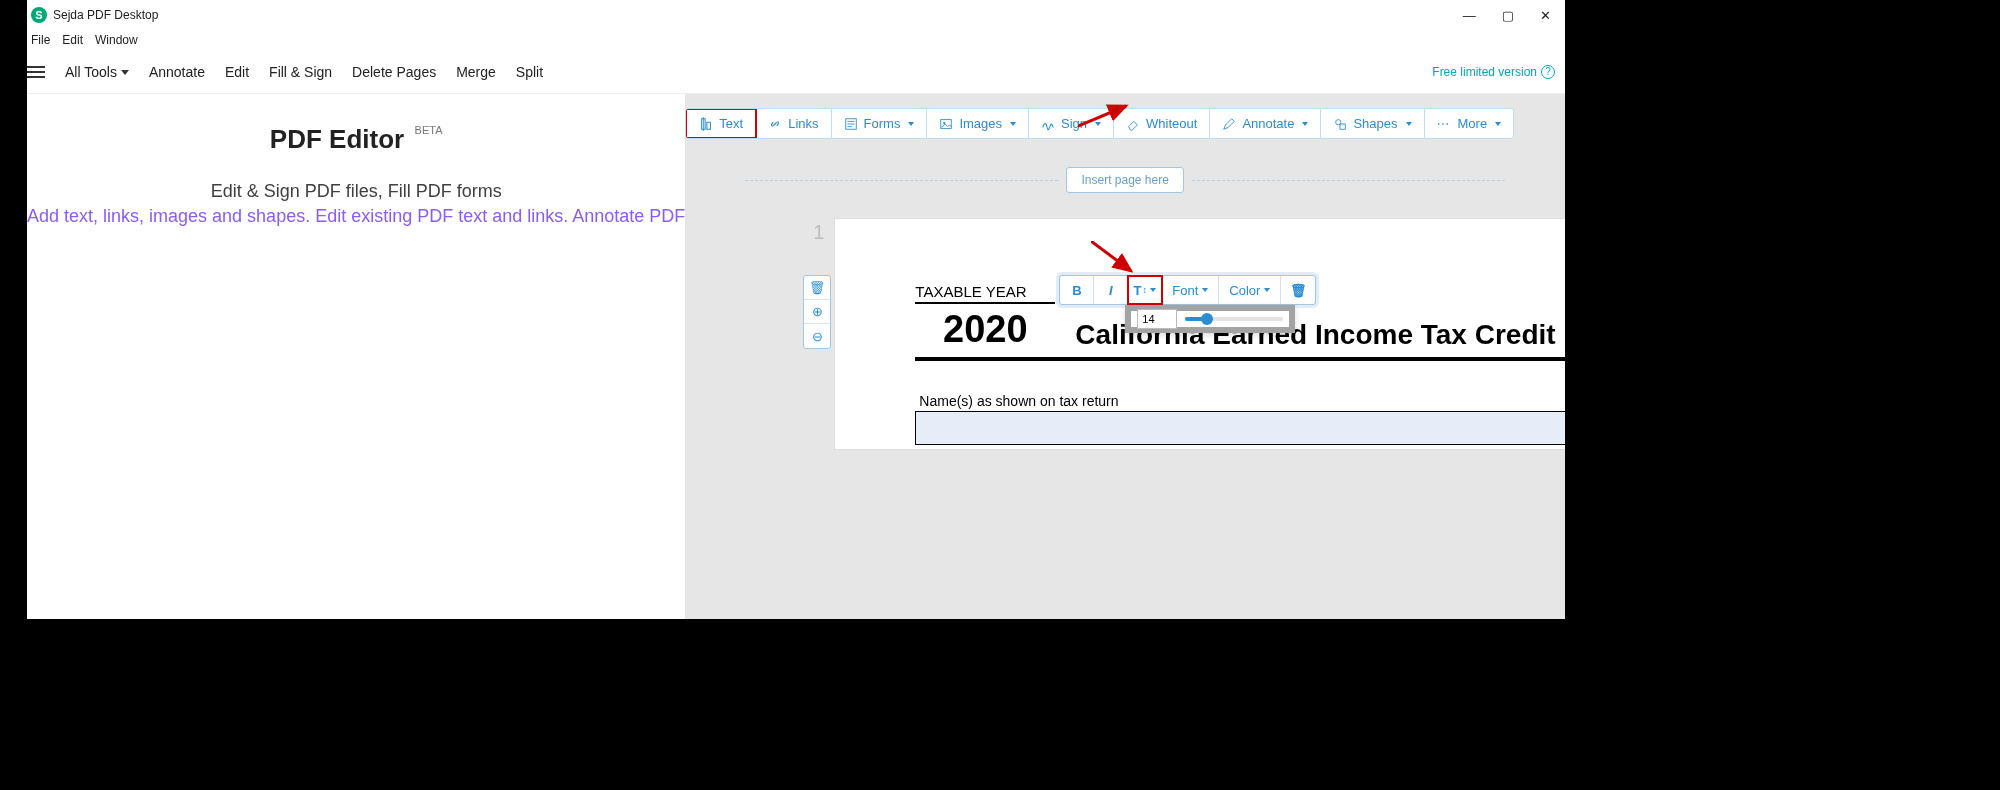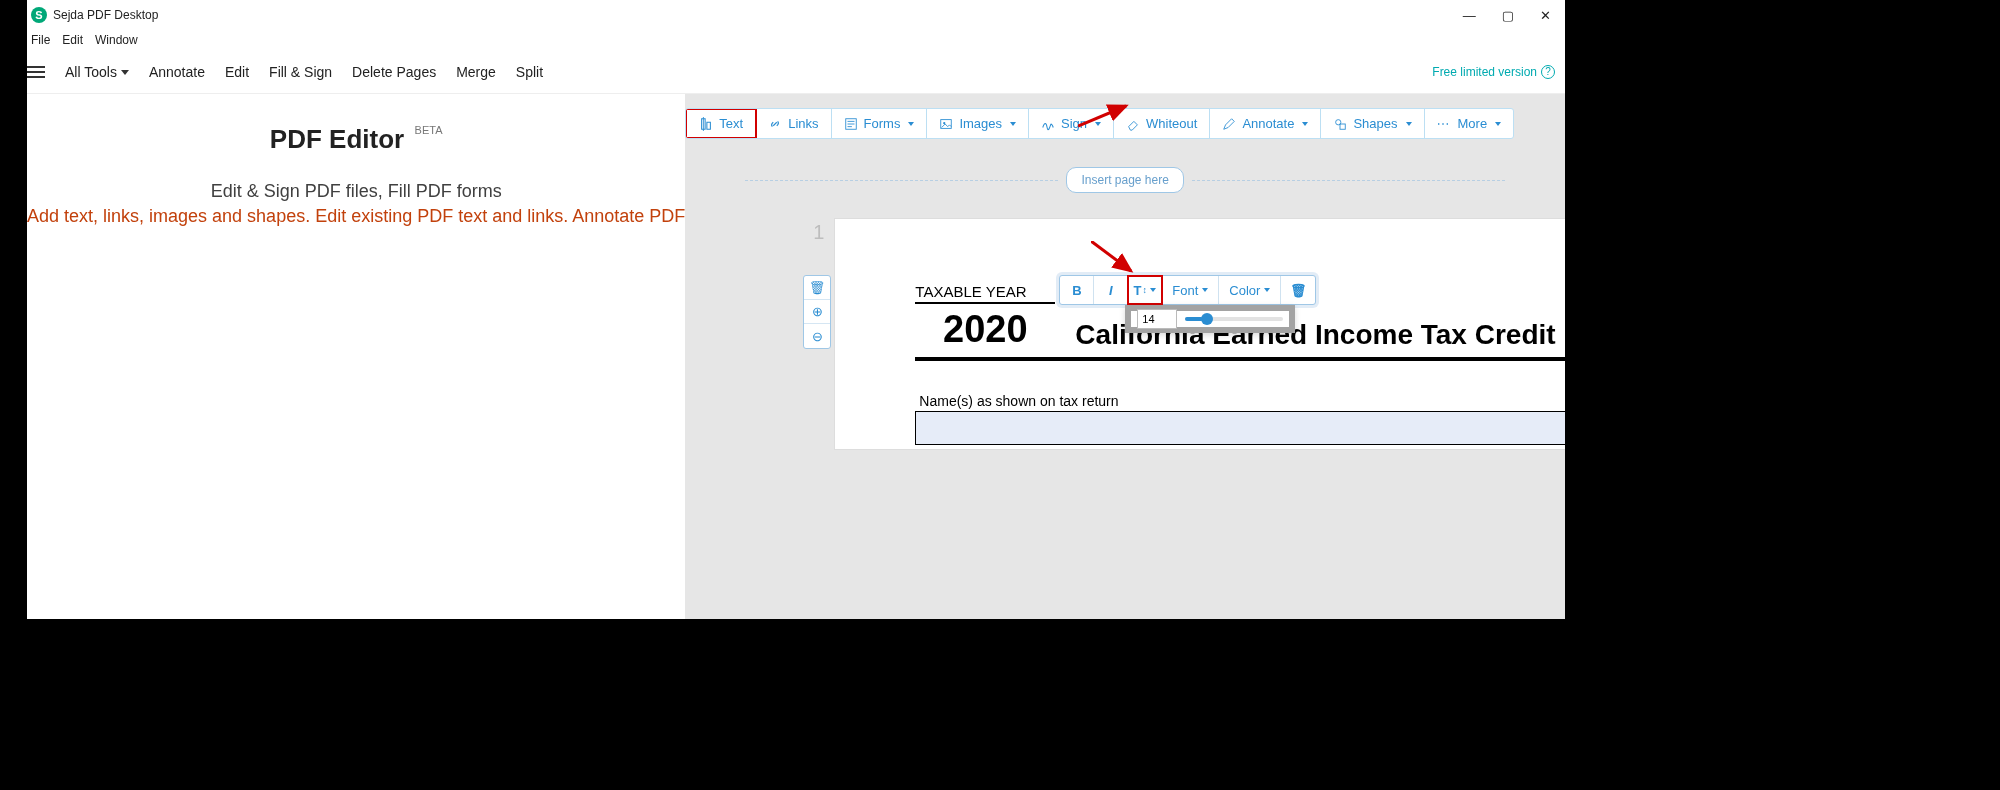--- a/index.html
+++ b/index.html
@@ -24,36 +24,36 @@
   .help-circle { width: 14px; height: 14px; border: 1px solid #00aab0; border-radius: 50%; display: inline-flex; align-items: center; justify-content: center; font-size: 10px; }
   .caret-d { display:inline-block; width:0; height:0; border-left:4px solid transparent; border-right:4px solid transparent; border-top:5px solid #333; margin-left:4px; vertical-align: middle;}
   
   .content { flex: 1; position: relative; overflow: hidden; display:flex; flex-direction:row; }
   .vscroll { position: absolute; right: 0; top: 0; width: 16px; height: 100%; background: #f1f1f1; }
   .vscroll .thumb { position: absolute; right: 2px; left: 2px; top: 2px; height: 80px; background: #c2c2c2; border-radius: 3px; }
   .header-block { text-align: center; padding: 30px 0 24px 0; }
   .header-title { font-size: 26px; font-weight: bold; color: #222; display: inline-block; }
   .beta { font-size: 11px; color: #777; vertical-align: top; margin-left: 6px; font-weight: normal;}
   .header-sub { font-size: 18px; color: #404040; margin-top: 26px; }
-  .header-desc { font-size: 18px; color: #c2410c; margin-top: 4px; }
+  .header-desc { font-size: 18px; color: #8b5cf6; margin-top: 4px; }
   
   .ribbon-wrap { background: #e6e6e6; padding: 14px 0 0 0; flex:1; position:relative;}
   .ribbon { display: flex; justify-content: flex-start; }
   .ribbon .grp { display: flex; border: 1px solid #bcdff3; background: #fff; border-radius: 3px; overflow: hidden;}
   .ribbon .btn { display: flex; align-items: center; gap: 6px; padding: 6px 12px; font-size: 13px; color: #2a8dd2; cursor: default; border-right: 1px solid #bcdff3;}
   .ribbon .btn:last-child { border-right: none; }
   .ribbon .btn.active { border: 2px solid #d10000; margin: -1px; position:relative; z-index:2; background:#fff;}
   .caret-b { display:inline-block; width:0; height:0; border-left:3.5px solid transparent; border-right:3.5px solid transparent; border-top:4px solid #2a8dd2; margin-left:2px;}
   .ico { width: 14px; height: 14px; display: inline-block; }
   
   .arrow { position: absolute; }
   
   .divider-row { display:flex; align-items:center; justify-content:center; margin-top: 28px; padding: 0 60px;}
   .divider-row .line { flex:1; border-top: 1px dashed #b7cfe3; }
-  .insert-btn { border:1px solid #9fc7e6; color:#679fcc; background:#fff; border-radius:10px; padding:5px 14px; font-size:12px; margin: 0 8px;}
+  .insert-btn { border:1px solid #9fc7e6; color:#679fcc; background:#fff; border-radius:3px; padding:5px 14px; font-size:12px; margin: 0 8px;}
   
   .page-area { position: relative; margin-top: 26px; }
   .page-number { position:absolute; left: 128px; top: 2px; color:#bdbdbd; font-size:20px;}
   .page { position:absolute; left: 150px; top: 0; width: 1258px; height: 230px; background:#fff; box-shadow: 0 0 0 1px #ddd; }
   
   .sidetools { position:absolute; left: 118px; top: 56px; width: 28px; border:1px solid #9fc7e6; border-radius:3px; background:#fff; display:flex; flex-direction:column;}
   .sidetools .sbtn { height:24px; display:flex; align-items:center; justify-content:center; border-bottom:1px solid #d5e6f3; color:#2a8dd2; font-size:13px;}
   .sidetools .sbtn:last-child { border-bottom:none;}
   
   .form-header { position:absolute; left: 80px; right: 60px; top: 64px; display:flex; align-items:flex-end;}

